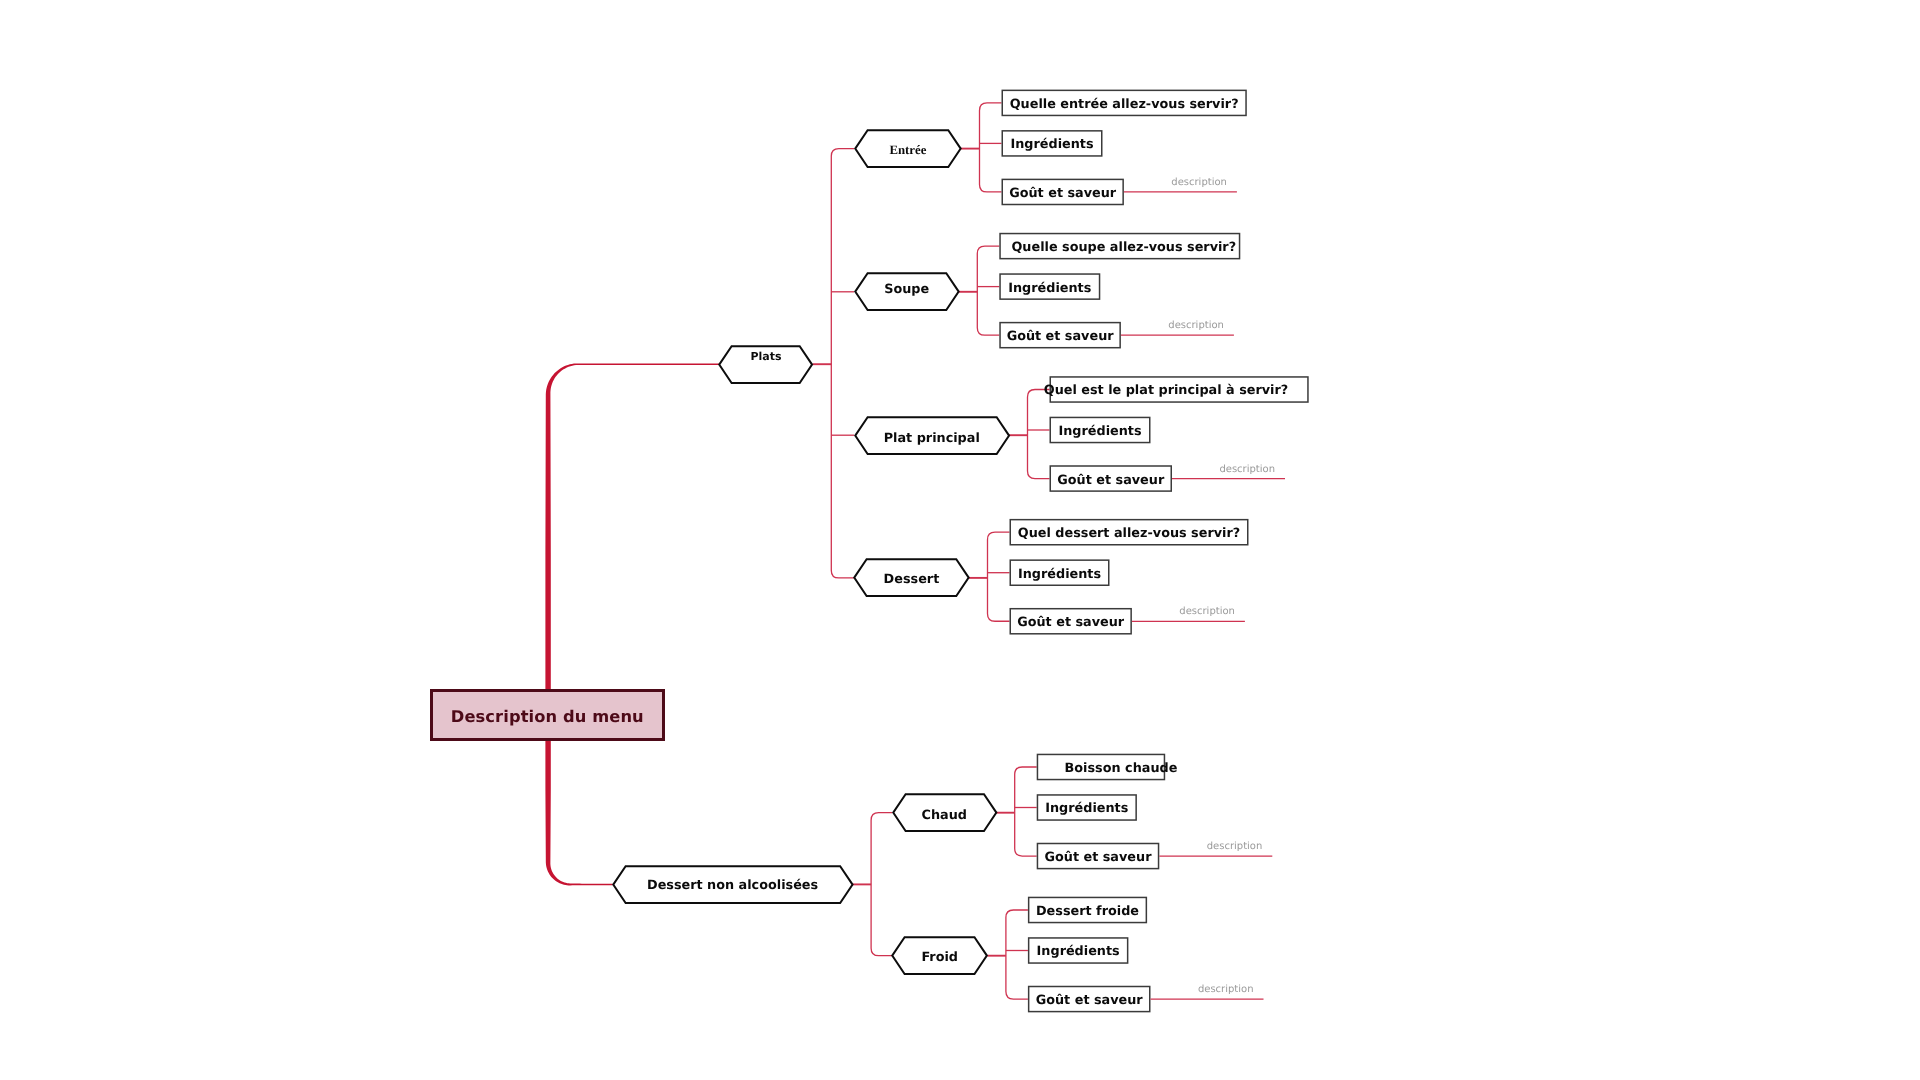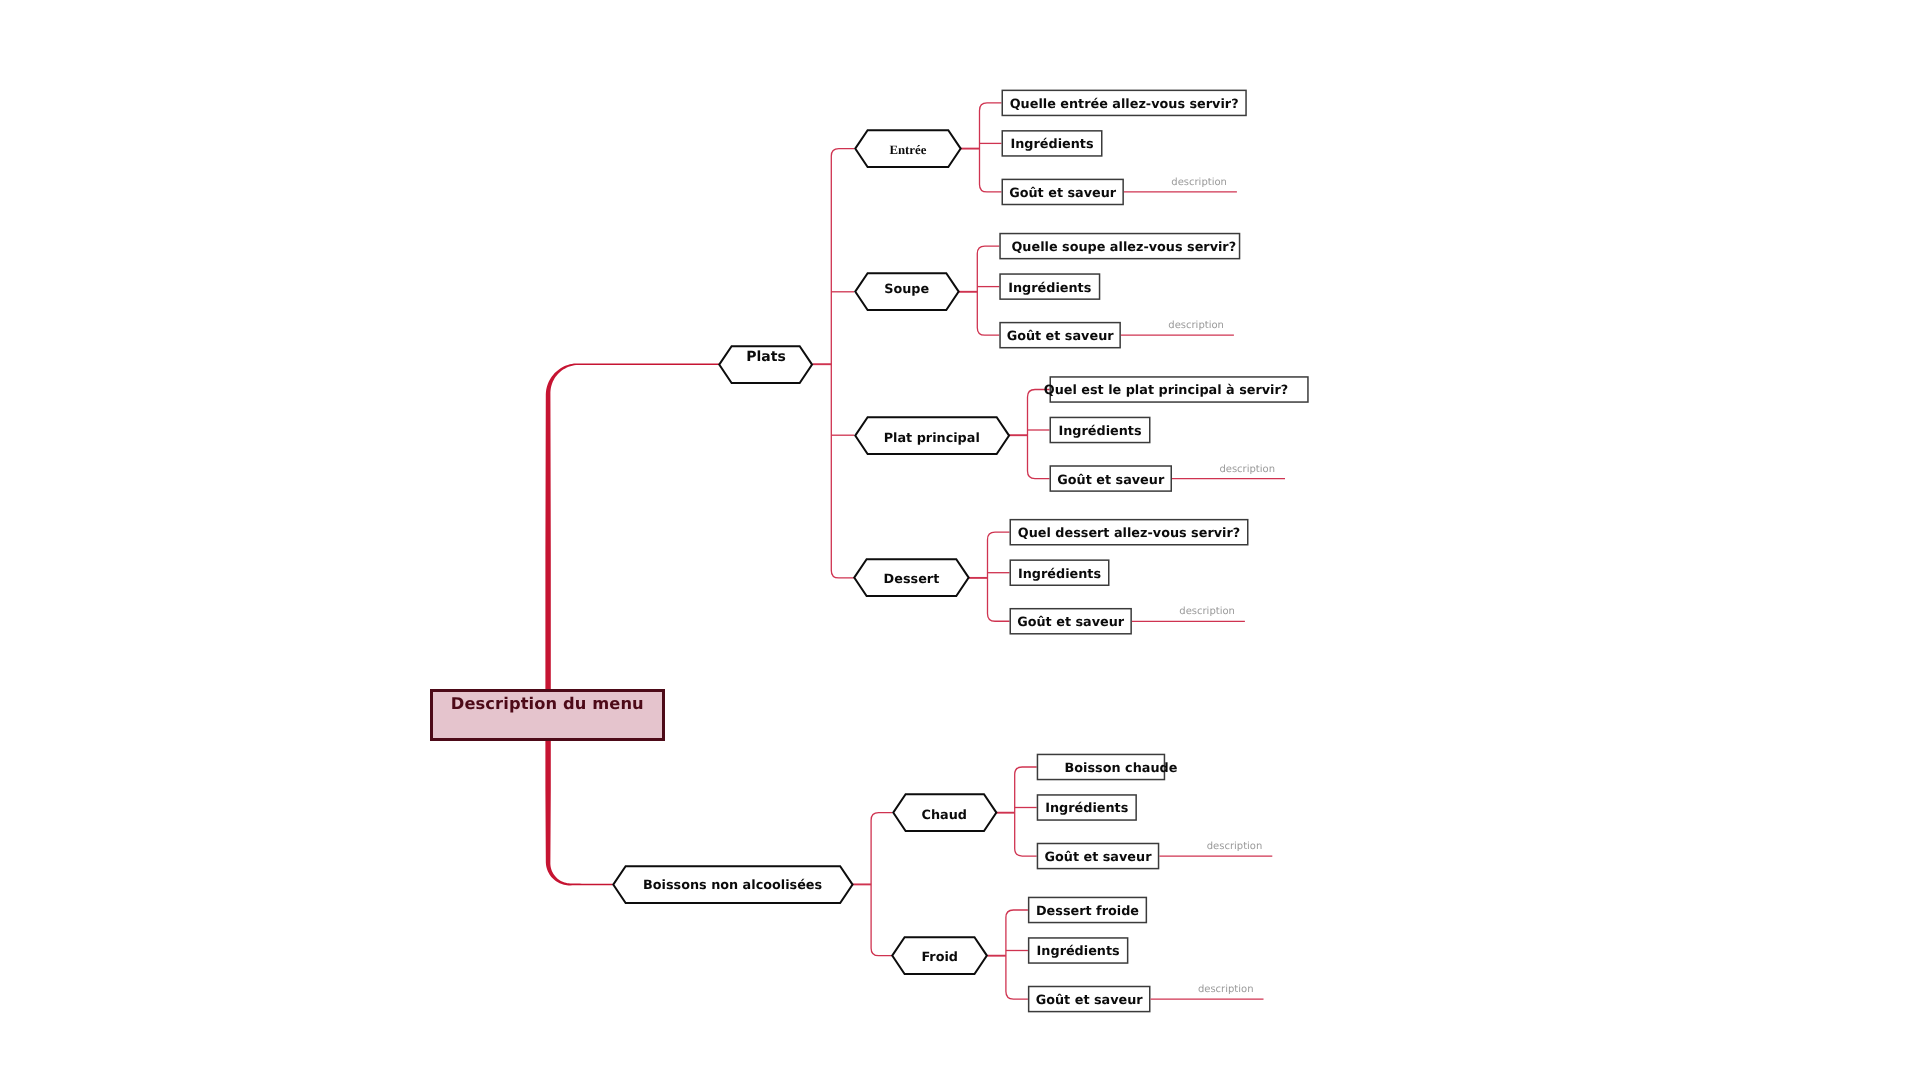--- a/index.html
+++ b/index.html
@@ -4,21 +4,21 @@
 <title>Description du menu</title>
 <style>
   html,body{margin:0;padding:0;background:#ffffff;}
   body{width:1920px;height:1080px;overflow:hidden;
        font-family:"DejaVu Sans",sans-serif;-webkit-font-smoothing:antialiased;
        text-rendering:geometricPrecision;font-smooth:never;}
   #canvas{position:relative;width:1920px;height:1080px;background:#fff;}
   svg#wires{position:absolute;left:0;top:0;width:1920px;height:1080px;}
   .node{position:absolute;box-sizing:border-box;white-space:nowrap;}
   .node span, .desc{transform:translateZ(0);}
-  .rootnode{display:flex;align-items:flex-start;justify-content:center;
+  .rootnode{display:flex;align-items:center;justify-content:center;
             font-weight:bold;letter-spacing:.1px;padding-top:2px;}
   .leafbox{display:flex;align-items:center;justify-content:center;
            background:#ffffff;font-weight:bold;padding-top:3px;}
   .hexnode{display:flex;align-items:center;justify-content:center;font-weight:bold;
            padding-top:3px;}
   .hexnode span{position:relative;z-index:2;}
   .desc{position:absolute;white-space:nowrap;}
 </style>
 </head>
 <body>
@@ -72,21 +72,21 @@
       <rect x="1028.65" y="897.45" width="117.7" height="25.1" fill="#ffffff" stroke="#3B3B3B" stroke-width="1.5"></rect>
       <rect x="1028.65" y="937.95" width="99" height="25.1" fill="#ffffff" stroke="#3B3B3B" stroke-width="1.5"></rect>
       <rect x="1028.65" y="986.5000000000001" width="121.1" height="25.1" fill="#ffffff" stroke="#3B3B3B" stroke-width="1.5"></rect>
       <path d="M1150.5 999.0500000000001 H1263.5" fill="none" stroke="#CF3350" stroke-width="1.25" stroke-linecap="butt"></path>
       <path d="M550.80 715.15 L550.80 554.67 L550.41 394.20 L550.41 392.30 L550.54 390.42 L550.78 388.58 L551.14 386.77 L551.62 384.99 L552.21 383.26 L552.90 381.58 L553.71 379.94 L554.61 378.37 L555.62 376.85 L556.72 375.40 L557.92 374.02 L559.21 372.72 L560.58 371.50 L562.03 370.37 L563.56 369.33 L565.17 368.39 L566.84 367.55 L568.58 366.82 L570.38 366.21 L572.24 365.71 L574.15 365.34 L576.10 365.11 L578.11 365.01 L585.95 364.95 L593.80 364.95 L601.65 364.95 L609.50 364.95 L617.35 364.95 L625.20 364.95 L633.05 364.95 L640.90 364.95 L648.75 364.95 L656.60 364.95 L664.45 364.95 L672.30 364.95 L680.15 364.95 L688.00 364.95 L695.85 364.95 L703.70 364.95 L711.55 364.95 L719.40 364.95 L719.40 363.45 L711.55 363.45 L703.70 363.45 L695.85 363.45 L688.00 363.45 L680.15 363.45 L672.30 363.45 L664.45 363.45 L656.60 363.45 L648.75 363.45 L640.90 363.45 L633.05 363.45 L625.20 363.45 L617.35 363.45 L609.50 363.45 L601.65 363.45 L593.80 363.45 L585.95 363.45 L578.09 363.39 L575.99 363.43 L573.91 363.60 L571.87 363.91 L569.87 364.34 L567.91 364.89 L566.00 365.57 L564.15 366.36 L562.35 367.26 L560.62 368.28 L558.96 369.40 L557.37 370.63 L555.85 371.95 L554.42 373.37 L553.08 374.89 L551.83 376.49 L550.68 378.17 L549.64 379.94 L548.71 381.78 L547.89 383.70 L547.20 385.68 L546.64 387.73 L546.21 389.84 L545.93 391.99 L545.79 394.20 L545.40 554.67 L545.40 715.15 Z" fill="#C61432"></path>
       <path d="M545.40 715.15 L545.40 788.77 L545.83 862.40 L545.94 864.06 L546.16 865.68 L546.48 867.26 L546.90 868.79 L547.42 870.28 L548.04 871.72 L548.74 873.10 L549.52 874.43 L550.39 875.69 L551.32 876.89 L552.33 878.03 L553.41 879.09 L554.55 880.08 L555.74 881.00 L556.99 881.83 L558.30 882.59 L559.65 883.26 L561.04 883.85 L562.47 884.34 L563.94 884.75 L565.44 885.06 L566.97 885.27 L568.52 885.38 L570.09 885.39 L572.47 885.33 L574.83 885.28 L577.20 885.23 L579.57 885.19 L581.93 885.17 L584.30 885.15 L586.67 885.15 L589.03 885.15 L591.40 885.15 L593.77 885.15 L596.13 885.15 L598.50 885.15 L600.87 885.15 L603.23 885.15 L605.60 885.15 L607.97 885.15 L610.33 885.15 L612.70 885.15 L612.70 883.65 L610.33 883.65 L607.97 883.65 L605.60 883.65 L603.23 883.65 L600.87 883.65 L598.50 883.65 L596.13 883.65 L593.77 883.65 L591.40 883.65 L589.03 883.65 L586.67 883.65 L584.30 883.65 L581.93 883.63 L579.57 883.61 L577.20 883.57 L574.83 883.52 L572.47 883.47 L570.11 883.41 L568.66 883.32 L567.26 883.13 L565.89 882.85 L564.56 882.48 L563.28 882.03 L562.03 881.49 L560.84 880.89 L559.70 880.20 L558.60 879.45 L557.57 878.64 L556.59 877.76 L555.68 876.82 L554.83 875.83 L554.04 874.79 L553.33 873.71 L552.68 872.58 L552.11 871.41 L551.62 870.21 L551.20 868.97 L550.87 867.70 L550.62 866.41 L550.45 865.09 L550.36 863.76 L550.37 862.40 L550.80 788.77 L550.80 715.15 Z" fill="#C61432"></path>
     </svg>
 <div class="node rootnode" style="left: 430px; top: 689px; width: 234.6px; height: 52.3px; background: rgb(229, 196, 205); border: 3px solid rgb(77, 10, 24); color: rgb(77, 10, 24); font-size: 16.3px; z-index: 5;">
       <span>Description du menu</span>
     </div>
-    <div class="node hexnode" style="left: 719.4px; top: 345.6px; width: 93.3px; height: 19px; font-size: 14px; color: rgb(11, 11, 11); z-index: 4;">
+    <div class="node hexnode" style="left: 719.4px; top: 345.6px; width: 93.3px; height: 19px; font-size: 11px; color: rgb(11, 11, 11); z-index: 4;">
       <svg width="93.30000000000007" height="37.2" viewBox="0 0 93.30000000000007 37.2" style="position:absolute;left:0;top:0;overflow:visible">
         <polygon points="0.2,18.6 12.6,0.2 80.70000000000007,0.2 93.10000000000007,18.6 80.70000000000007,37 12.6,37" fill="#ffffff" stroke="#0D0D0D" stroke-width="2" stroke-linejoin="miter"></polygon>
       </svg>
       <span>Plats</span>
     </div>
     <div class="node hexnode" style="left: 855px; top: 130px; width: 105.9px; height: 37.2px; font-size: 12.8px; color: rgb(11, 11, 11); z-index: 4; font-family: Liberation Serif, serif;">
       <svg width="105.89999999999998" height="37.2" viewBox="0 0 105.89999999999998 37.2" style="position:absolute;left:0;top:0;overflow:visible">
         <polygon points="0.2,18.6 12.6,0.2 93.29999999999998,0.2 105.69999999999997,18.6 93.29999999999998,37 12.6,37" fill="#ffffff" stroke="#0D0D0D" stroke-width="2" stroke-linejoin="miter"></polygon>
       </svg>
       <span>Entrée</span>
@@ -146,21 +146,21 @@
       <span>Ingrédients</span>
     </div>
     <div class="node leafbox" style="left: 1009.5px; top: 607.95px; width: 122.4px; height: 26.6px; background: transparent; color: rgb(11, 11, 11); font-size: 12.8px; z-index: 4;">
       <span>Goût et saveur</span>
     </div>
     <div class="desc" style="left: 1131.9px; top: 606.25px; width: 103px; text-align: right; color: rgb(154, 154, 154); font-size: 10px; line-height: 12px;">description</div>
     <div class="node hexnode" style="left: 612.7px; top: 865.8px; width: 239.8px; height: 37.2px; font-size: 12.8px; color: rgb(11, 11, 11); z-index: 4;">
       <svg width="239.79999999999995" height="37.2" viewBox="0 0 239.79999999999995 37.2" style="position:absolute;left:0;top:0;overflow:visible">
         <polygon points="0.2,18.6 12.6,0.2 227.19999999999996,0.2 239.59999999999997,18.6 227.19999999999996,37 12.6,37" fill="#ffffff" stroke="#0D0D0D" stroke-width="2" stroke-linejoin="miter"></polygon>
       </svg>
-      <span>Boissons non alcoolisées</span>
+      <span>Dessert non alcoolisées</span>
     </div>
     <div class="node hexnode" style="left: 892.5px; top: 794.1px; width: 103.6px; height: 39px; font-size: 12.8px; color: rgb(11, 11, 11); z-index: 4;">
       <svg width="103.60000000000002" height="37.2" viewBox="0 0 103.60000000000002 37.2" style="position:absolute;left:0;top:0;overflow:visible">
         <polygon points="0.2,18.6 12.6,0.2 91.00000000000003,0.2 103.40000000000002,18.6 91.00000000000003,37 12.6,37" fill="#ffffff" stroke="#0D0D0D" stroke-width="2" stroke-linejoin="miter"></polygon>
       </svg>
       <span>Chaud</span>
     </div>
     <div class="node leafbox" style="left: 1036.7px; top: 753.7px; width: 128.5px; height: 26.6px; background: transparent; color: rgb(11, 11, 11); font-size: 12.8px; z-index: 4; padding-left: 40px;">
       <span>Boisson chaude</span>
     </div>

